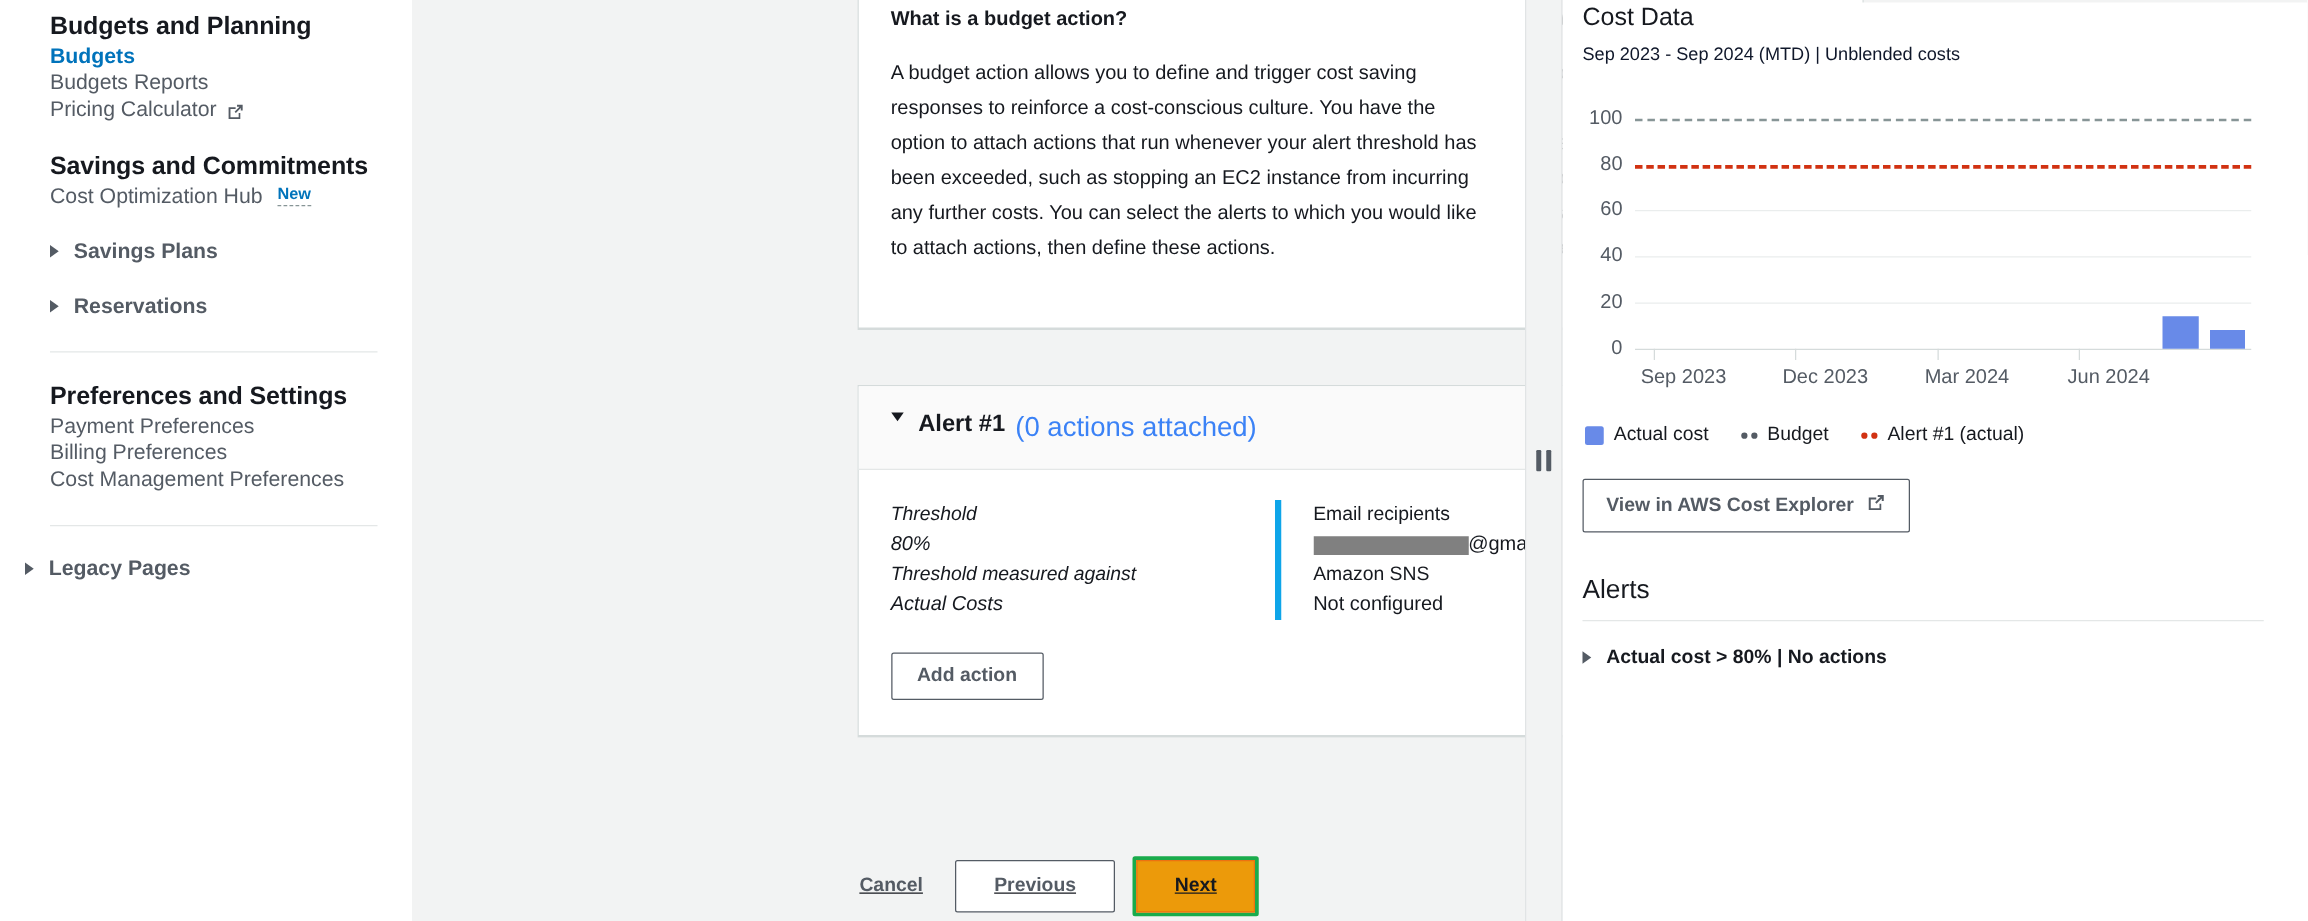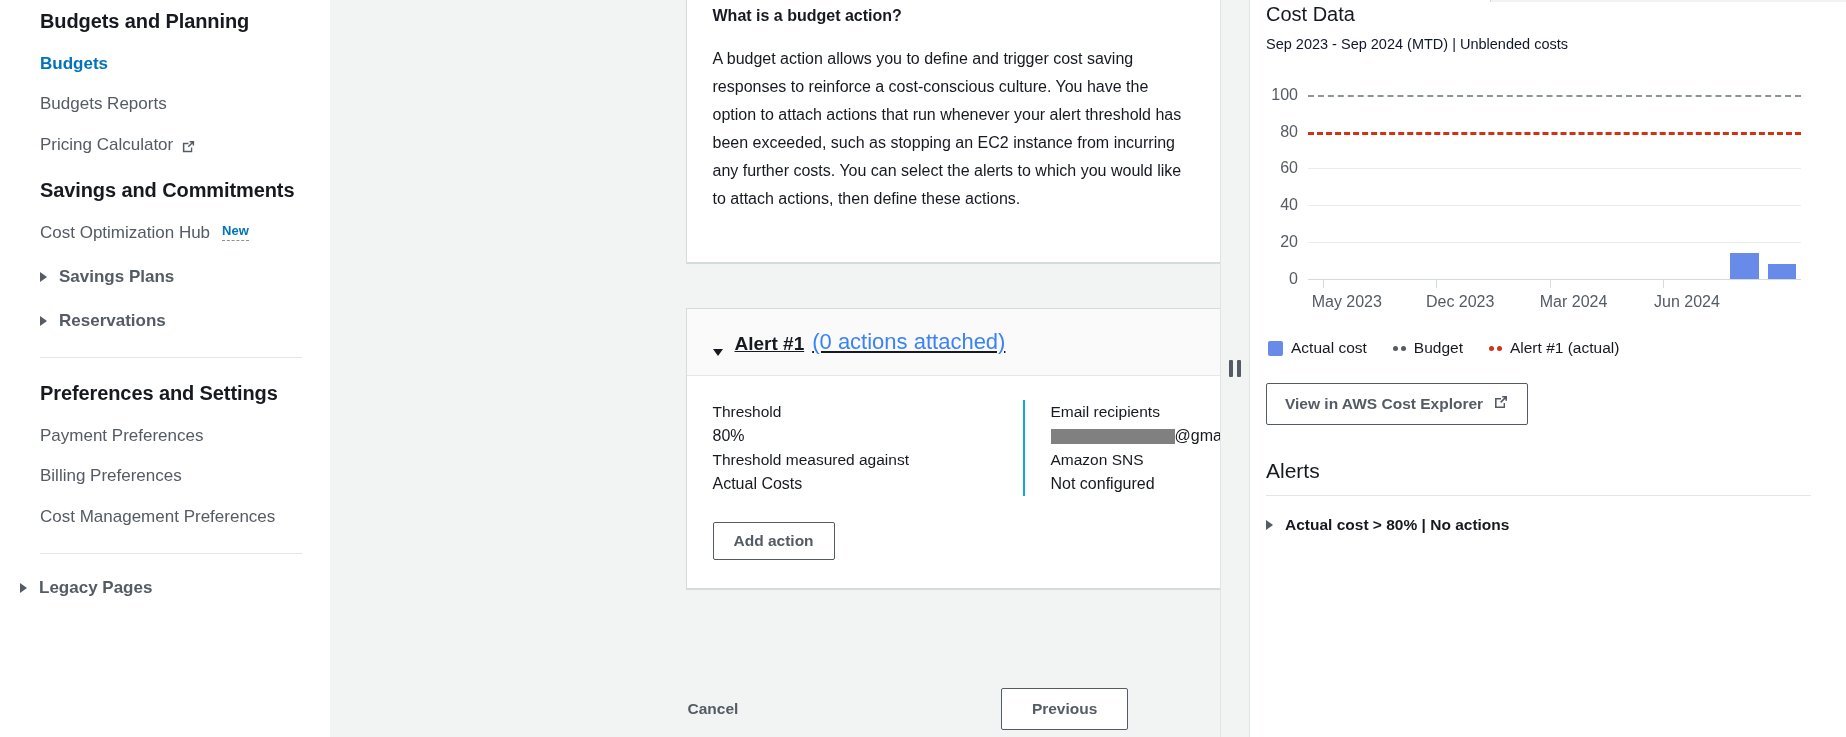--- a/index.html
+++ b/index.html
@@ -33,21 +33,20 @@
     font-weight: bold;
     color: #16191f;
     margin: 8px 0 0 0;
     line-height: 1.3;
     letter-spacing: -0.1px;
   }
   .nav-heading.second { margin-top: 22px; }
   .nav-link {
     font-size: 17px;
     color: #545b64;
-    margin-top: 19px;
     line-height: 1.25;
     display: flex;
     align-items: center;
     cursor: pointer;
   }
   .nav-link.active {
     color: #0073bb;
     font-weight: bold;
   }
   .ext-icon {
@@ -180,43 +179,43 @@
     margin: 0;
   }
 
   
   .alert-card { margin-top: 44px; }
   .alert-header {
     background: #fafafa;
     border-bottom: 1px solid #e4e7e7;
     padding: 20px 26px;
     display: flex;
-    align-items: flex-end;
-    cursor: pointer;
-    text-decoration: underline;
+    align-items: flex-start;
+    cursor: pointer;
   }
   .alert-title {
     font-size: 19px;
     font-weight: bold;
     color: #16191f;
   }
   .alert-subtitle {
     font-size: 22px;
     font-weight: normal;
     color: #3b82f6;
     margin-left: 8px;
   }
   .alert-body {
     padding: 24px 26px 28px 26px;
   }
   .alert-cols { display: flex; }
   .alert-col-left {
     width: 312px;
-    border-right: 2px solid #0ea5e9;
+    border-right: 5px solid #0ea5e9;
     padding-right: 20px;
+    font-style: italic;
   }
   .alert-col-right { padding-left: 26px; }
   .field-label {
     font-size: 15.5px;
     color: #16191f;
     line-height: 24px;
   }
   .field-value {
     font-size: 16px;
     color: #16191f;
@@ -253,22 +252,23 @@
     display: flex;
     align-items: center;
     justify-content: flex-end;
     padding-right: 20px;
   }
   .footer-inner {
     width: 805px;
     margin: 0 auto;
     display: flex;
     align-items: center;
-    justify-content: space-between;
+    justify-content: flex-start;
     gap: 14px;
+    text-decoration: underline;
   }
   .btn-link {
     font-size: 15.5px;
     font-weight: bold;
     color: #545b64;
     padding: 10px 12px;
     cursor: pointer;
   }
   .btn-prev {
     padding: 11px 30px;
@@ -602,21 +602,21 @@
         <div class="y-label" style="top: 170.148px;">20</div>
         <div class="grid-line" style="top: 133.296px;"></div>
         <div class="y-label" style="top: 133.296px;">40</div>
         <div class="grid-line" style="top: 96.4444px;"></div>
         <div class="y-label" style="top: 96.4444px;">60</div>
         <div class="grid-line dashed-red" style="top: 59.5926px;"></div>
         <div class="y-label" style="top: 59.5926px;">80</div>
         <div class="grid-line dashed-dark" style="top: 22.7407px;"></div>
         <div class="y-label" style="top: 22.7407px;">100</div>
         <div class="tick" style="left: 56.79px; top: 207px;"></div>
-        <div class="x-label" style="left: 80.79px; top: 221px;">May 2023</div>
+        <div class="x-label" style="left: 80.79px; top: 221px;">Sep 2023</div>
         <div class="tick" style="left: 170.18px; top: 207px;"></div>
         <div class="x-label" style="left: 194.18px; top: 221px;">Dec 2023</div>
         <div class="tick" style="left: 283.57px; top: 207px;"></div>
         <div class="x-label" style="left: 307.57px; top: 221px;">Mar 2024</div>
         <div class="tick" style="left: 396.96px; top: 207px;"></div>
         <div class="x-label" style="left: 420.96px; top: 221px;">Jun 2024</div>
         <div class="bar" style="left: 463.705px; width: 28.8215px; height: 25.7963px; top: 181.204px; background: rgb(104, 138, 232);"></div>
         <div class="bar" style="left: 501.628px; width: 28.8215px; height: 14.7407px; top: 192.259px; background: rgb(104, 138, 232);"></div>
       </div>
 

